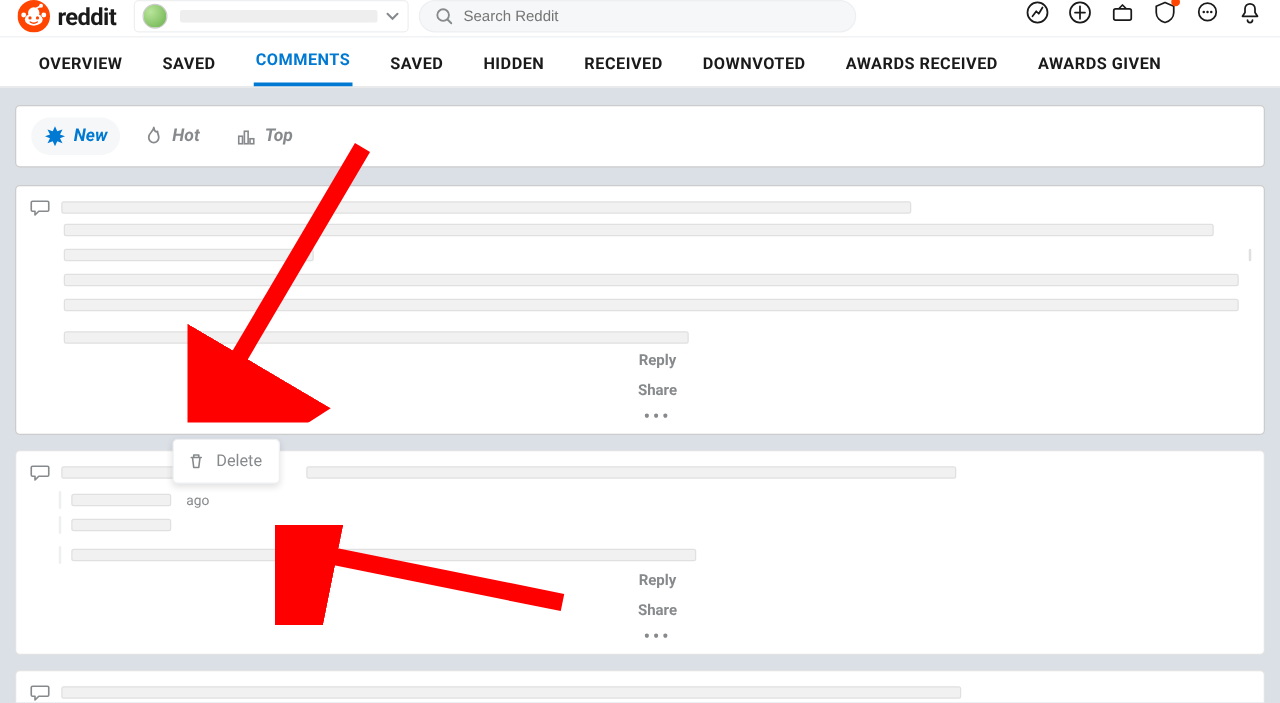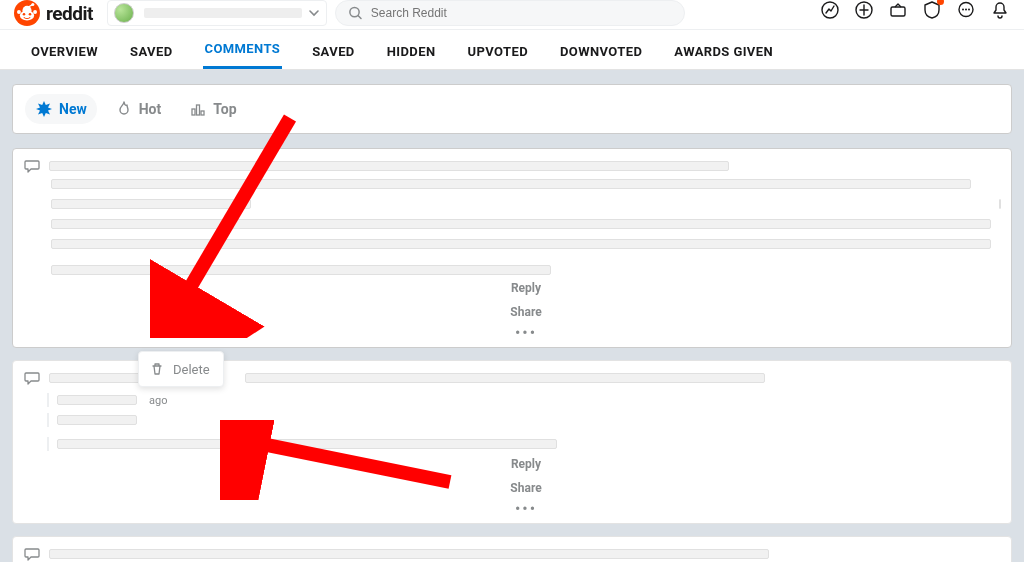--- a/index.html
+++ b/index.html
@@ -51,21 +51,21 @@
 .nav-tab.active { color: #0079d3; border-bottom: 3px solid #0079d3; }
 .content { padding: 14px 12px 0 12px; }
 .sort-bar {
   background: #fff; border: 1px solid #ccc; border-radius: 4px;
   height: 50px; display: flex; align-items: center; gap: 8px; padding: 0 12px;
   margin-bottom: 14px;
 }
 .sort-chip {
   display: flex; align-items: center; gap: 6px;
   padding: 6px 10px; border-radius: 18px;
-  font-size: 14px; font-weight: 700; color: #878a8c; cursor: pointer;
+  font-size: 14px; font-weight: 700; color: #878a8c; cursor: pointer; font-style: italic;
 }
 .sort-chip.active { background: #f6f7f8; color: #0079d3; }
 .sort-chip .sicon { width: 18px; height: 18px; display: flex; align-items: center; justify-content: center; }
 .card {
   background: #fff; border: 1px solid #ccc; border-radius: 4px;
   padding: 8px 10px 10px 10px; margin-bottom: 12px; position: relative;
 }
 .card.plain { border-color: #e3e3e3; }
 .card-head { display: flex; align-items: center; gap: 8px; }
 .comment-icon { color: #878a8c; }
@@ -167,22 +167,23 @@
     </div>
   </div>
 </div>
 
 <div class="nav-tabs">
   <div class="nav-tab">OVERVIEW</div>
   <div class="nav-tab">SAVED</div>
   <div class="nav-tab active">COMMENTS</div>
   <div class="nav-tab">SAVED</div>
   <div class="nav-tab">HIDDEN</div>
-  <div class="nav-tab">UPVOTED</div>
+  <div class="nav-tab">RECEIVED</div>
   <div class="nav-tab">DOWNVOTED</div>
+  <div class="nav-tab">AWARDS RECEIVED</div>
   <div class="nav-tab">AWARDS GIVEN</div>
 </div>
 
 <div class="content">
 
   <div class="sort-bar">
     <div class="sort-chip active">
       <span class="sicon">
         <svg width="18" height="18" viewBox="0 0 18 18">
             <polygon fill="#0079d3" points="9,1 10.8,5 15,3.5 13,7.5 17,9 13,10.5 15,14.5 10.8,13 9,17 7.2,13 3,14.5 5,10.5 1,9 5,7.5 3,3.5 7.2,5"></polygon>

